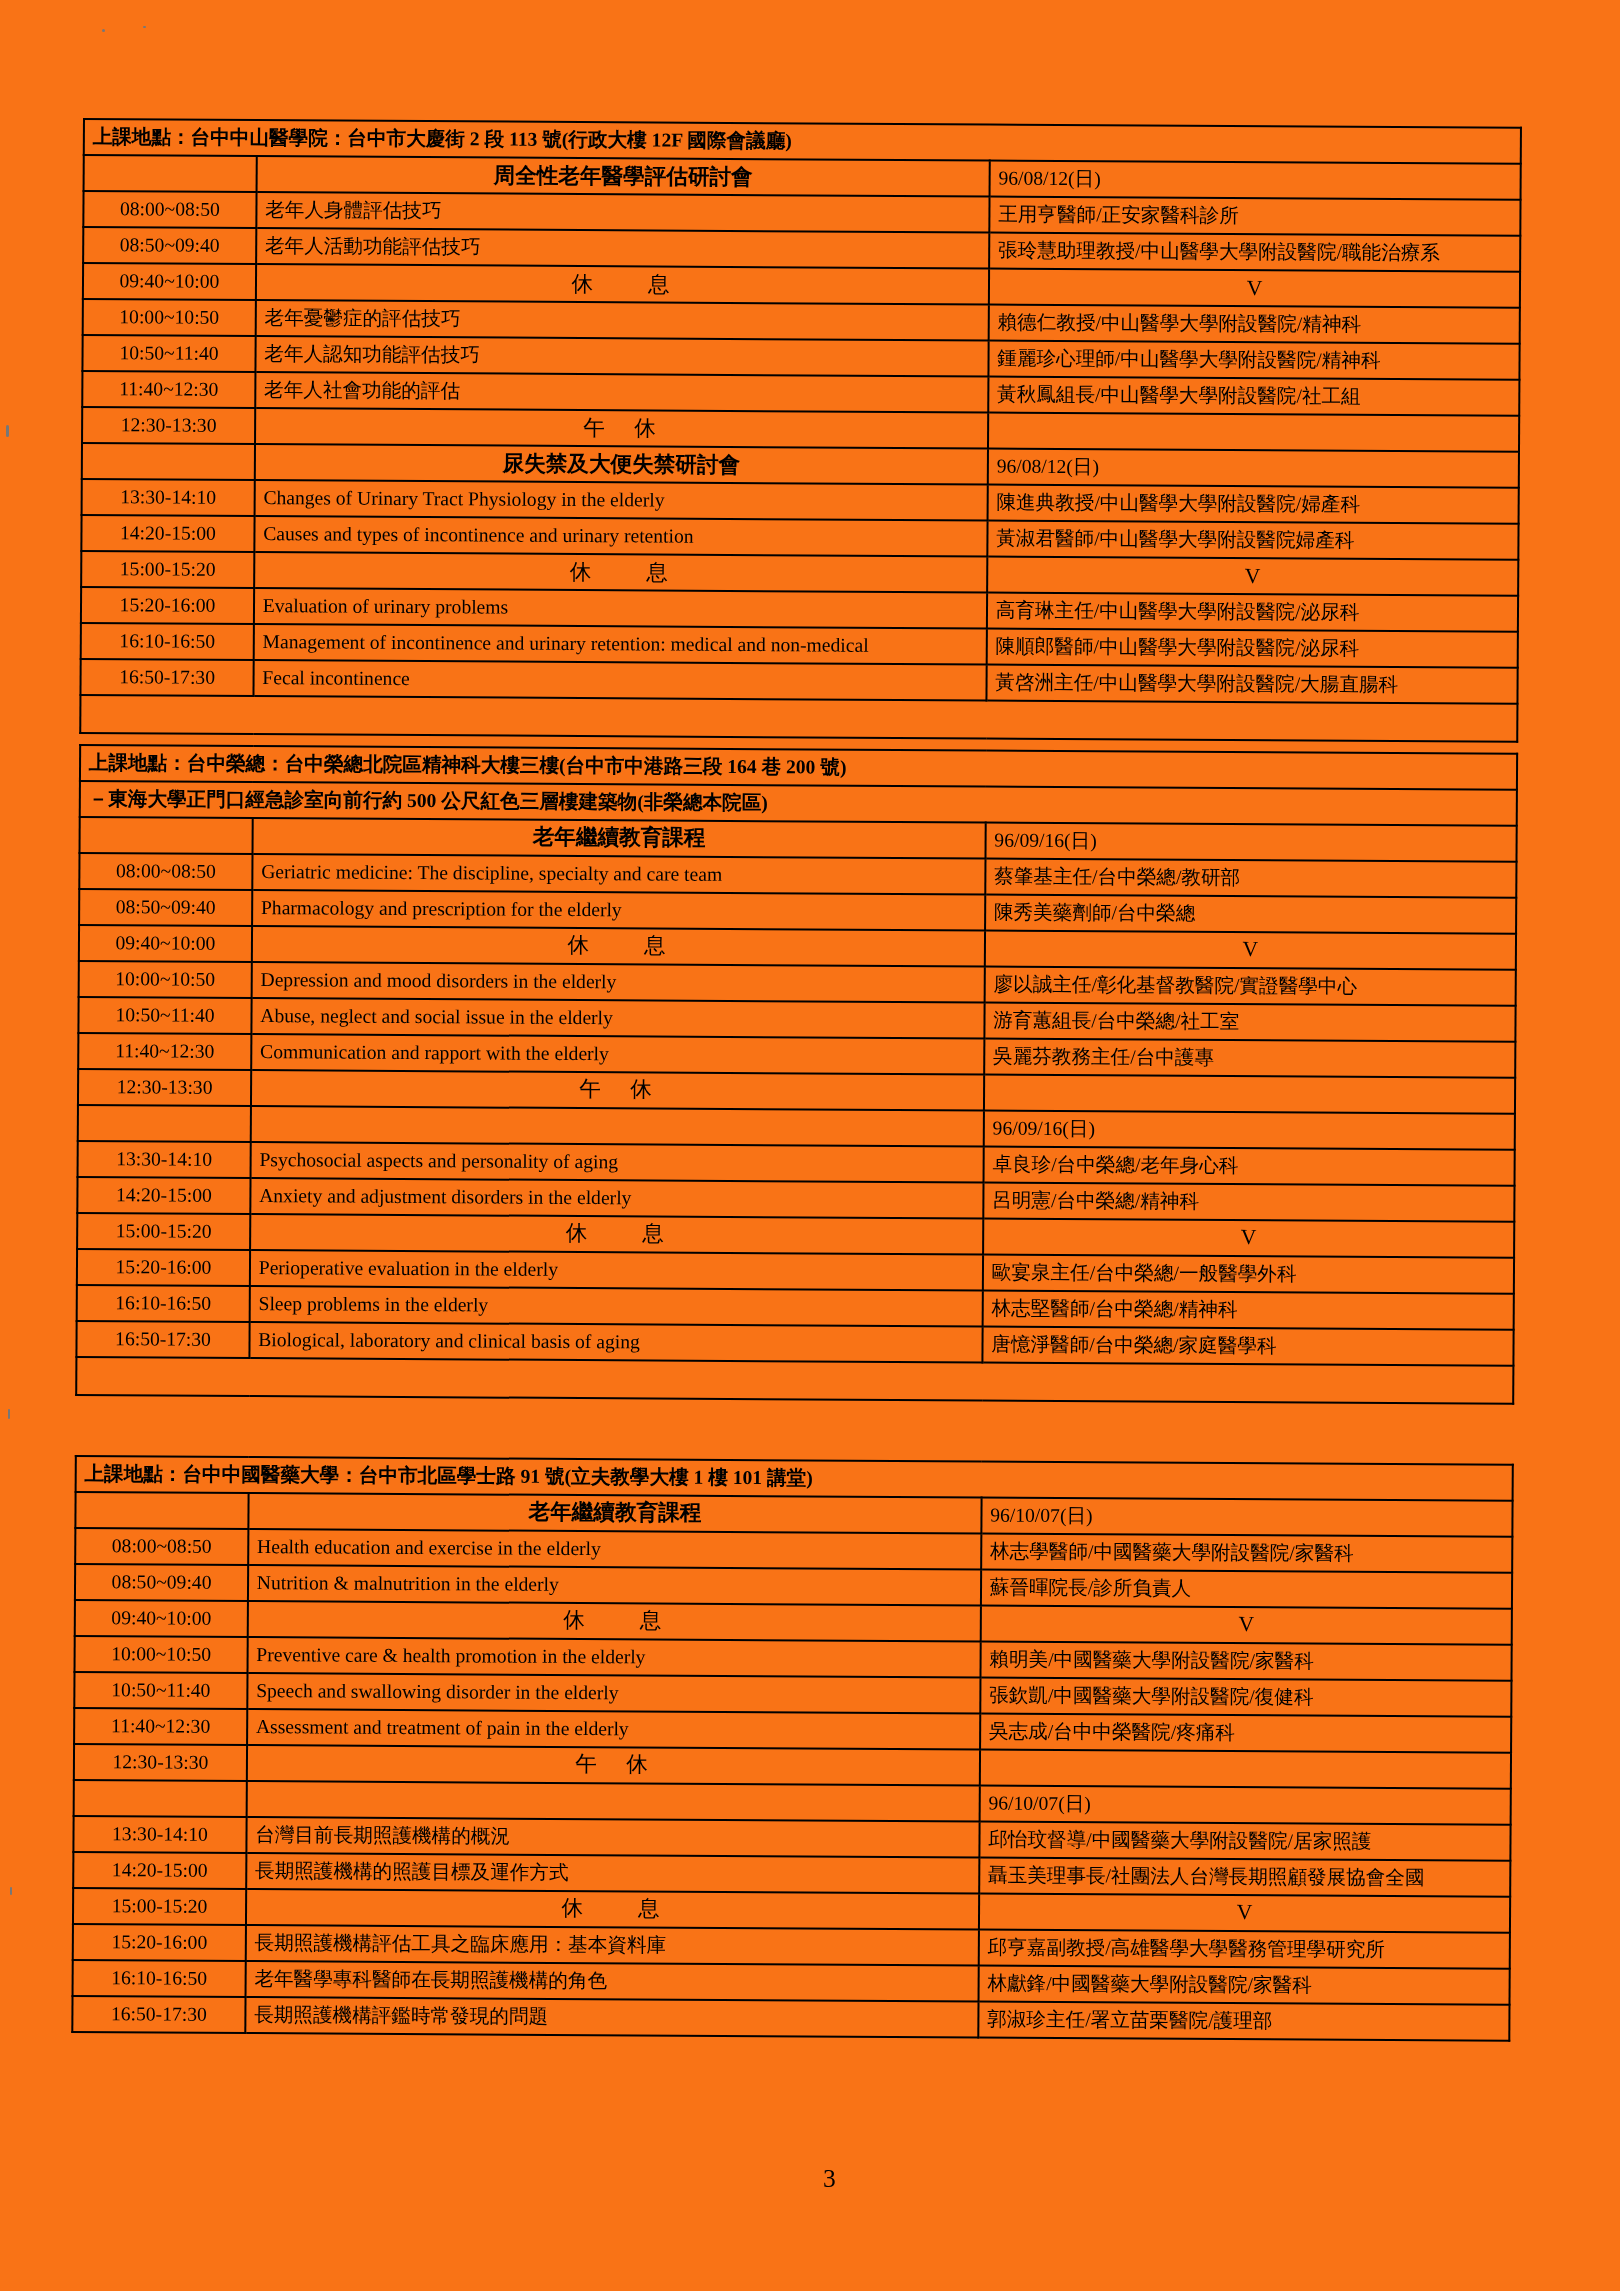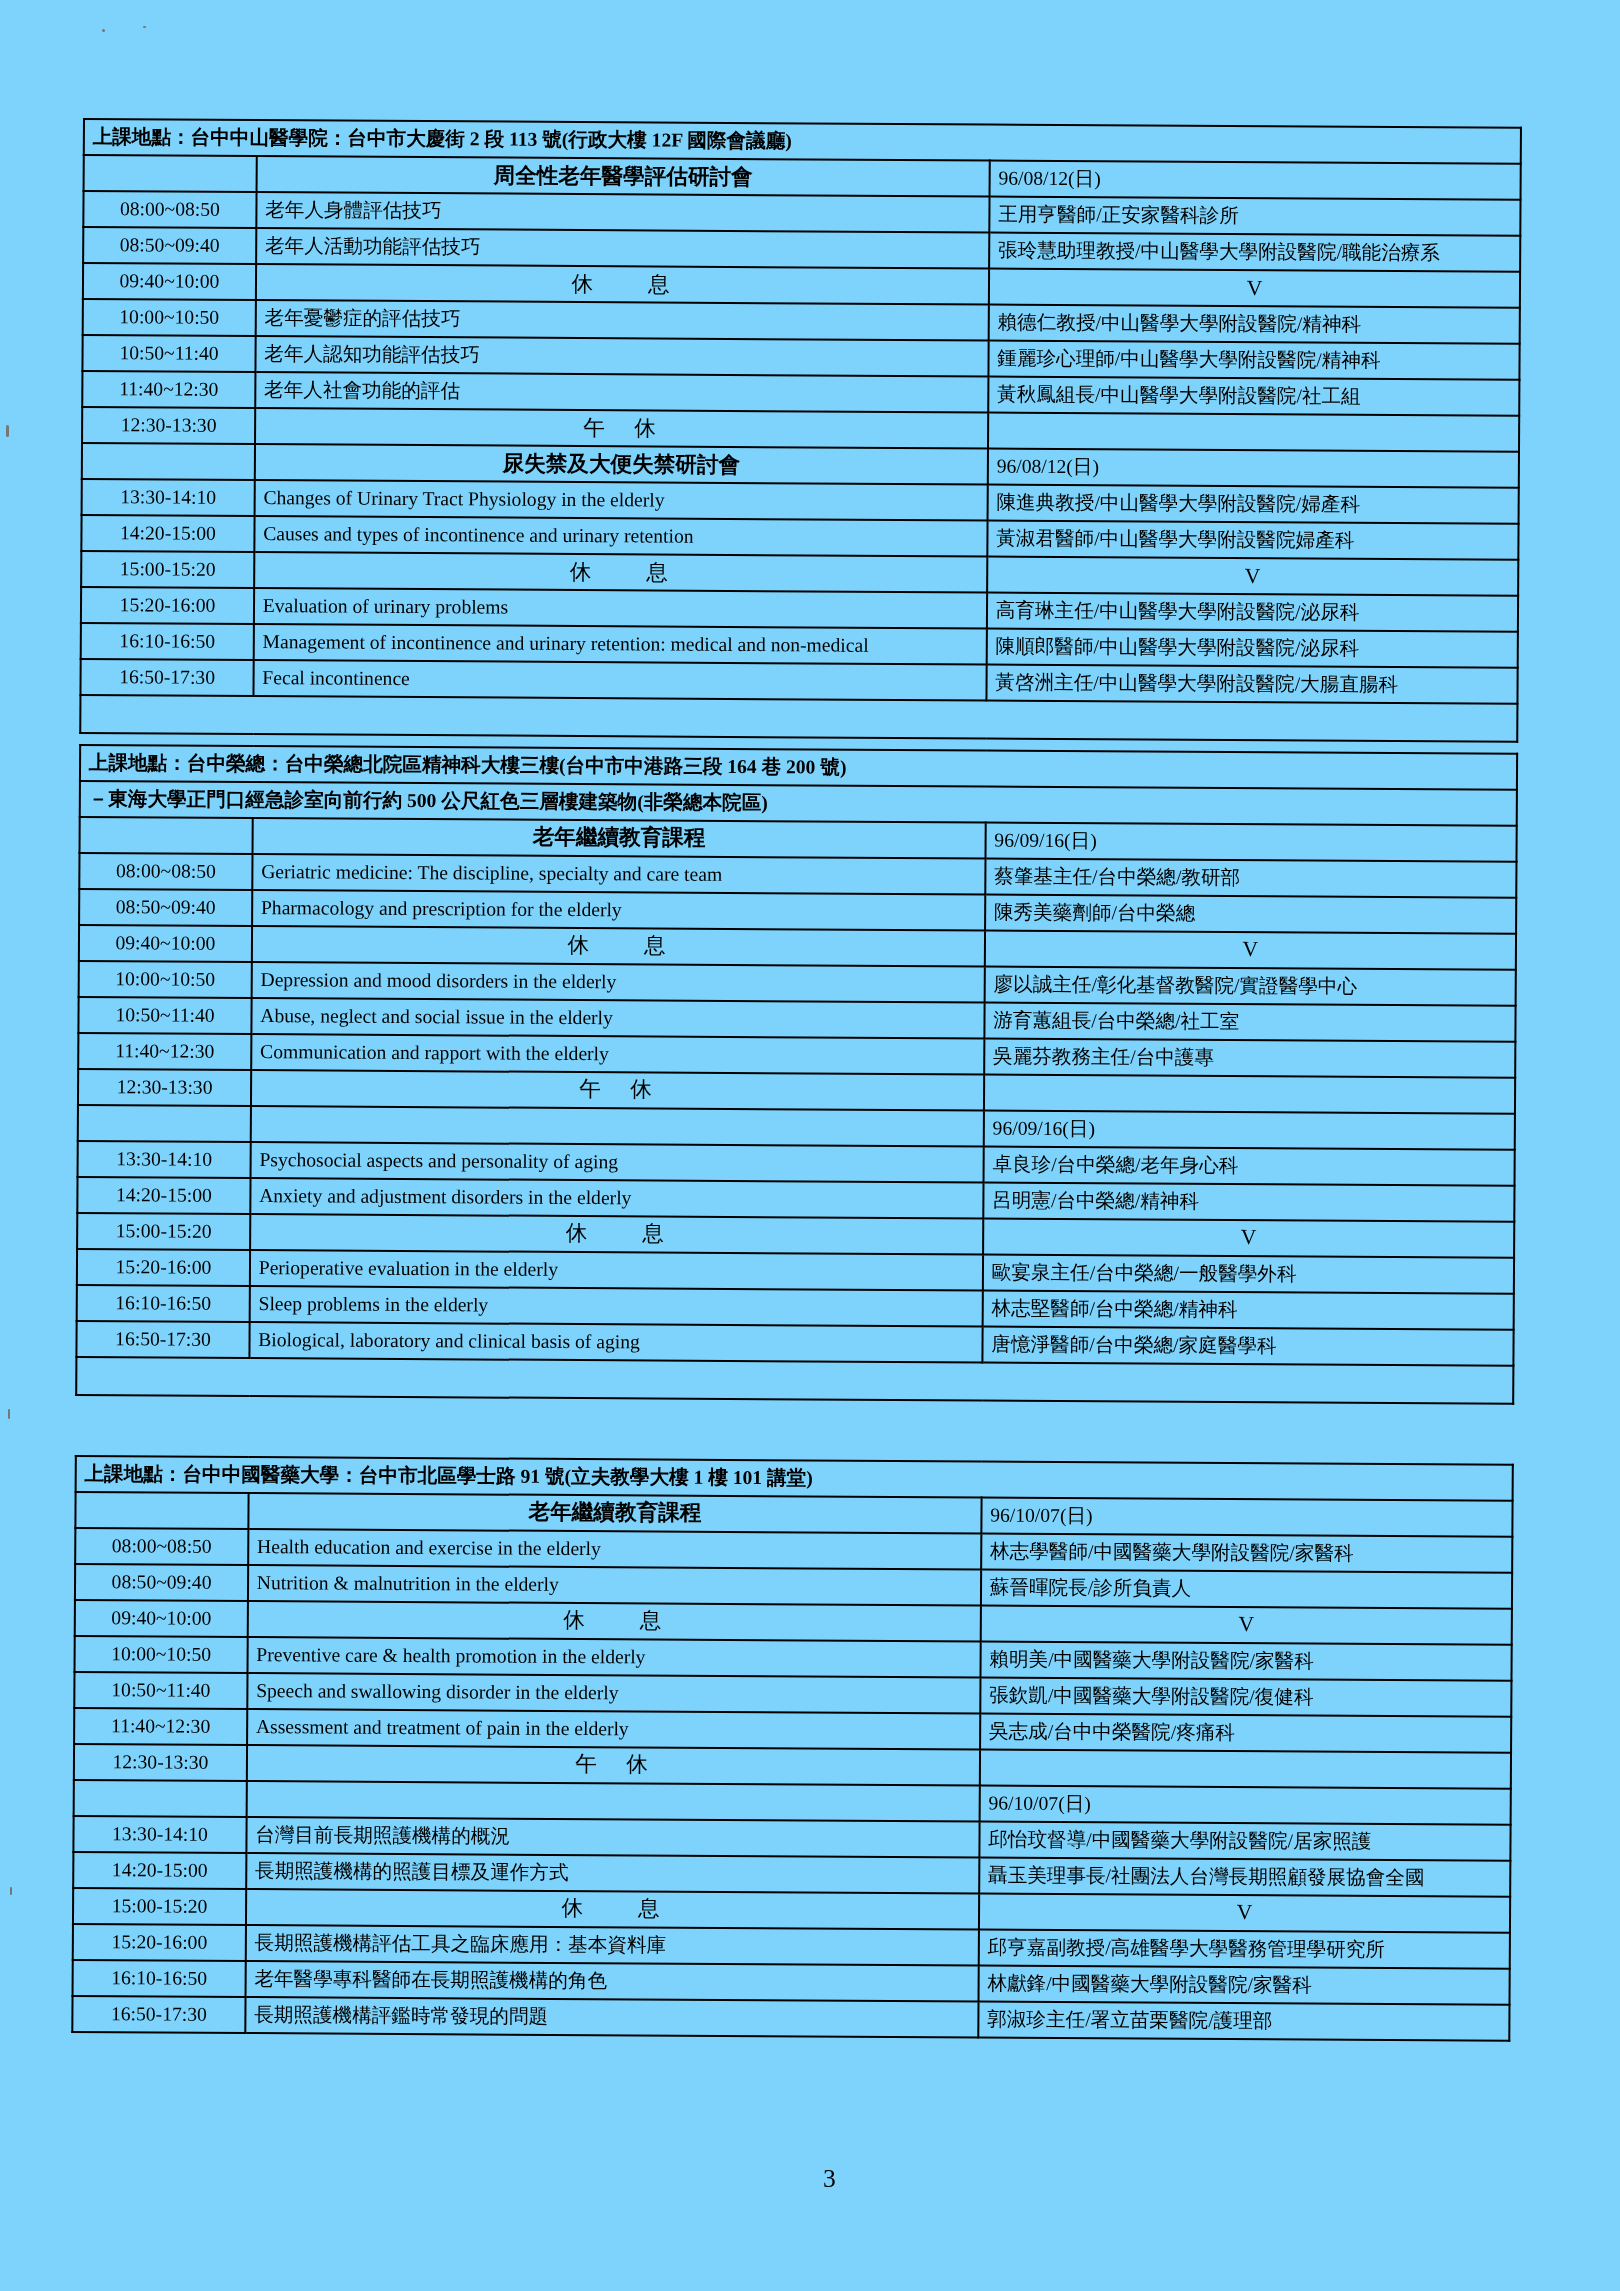--- a/index.html
+++ b/index.html
@@ -1,21 +1,21 @@
 <!DOCTYPE html>
 <html><head>
 <meta charset="utf-8">
 <style>
   html,body{margin:0;padding:0;}
   body{
     width:1620px;height:2292px;background:#f2f2f0;
     font-family:"Liberation Serif","DejaVu Serif",serif;color:#000;
   }
   .page{
-    position:relative;width:1620px;height:2292px;background:#7dd3fc;overflow:hidden;
+    position:relative;width:1620px;height:2292px;background:#f97316;overflow:hidden;
   }
   .tilt{
     position:absolute;left:83px;top:118px;width:1439px;
     transform:rotate(0.35deg);transform-origin:0 0;
   }
   table.sched{
     border-collapse:collapse;table-layout:fixed;width:1439px;
     border:2.9px solid #000;
   }
   table.sched td{

